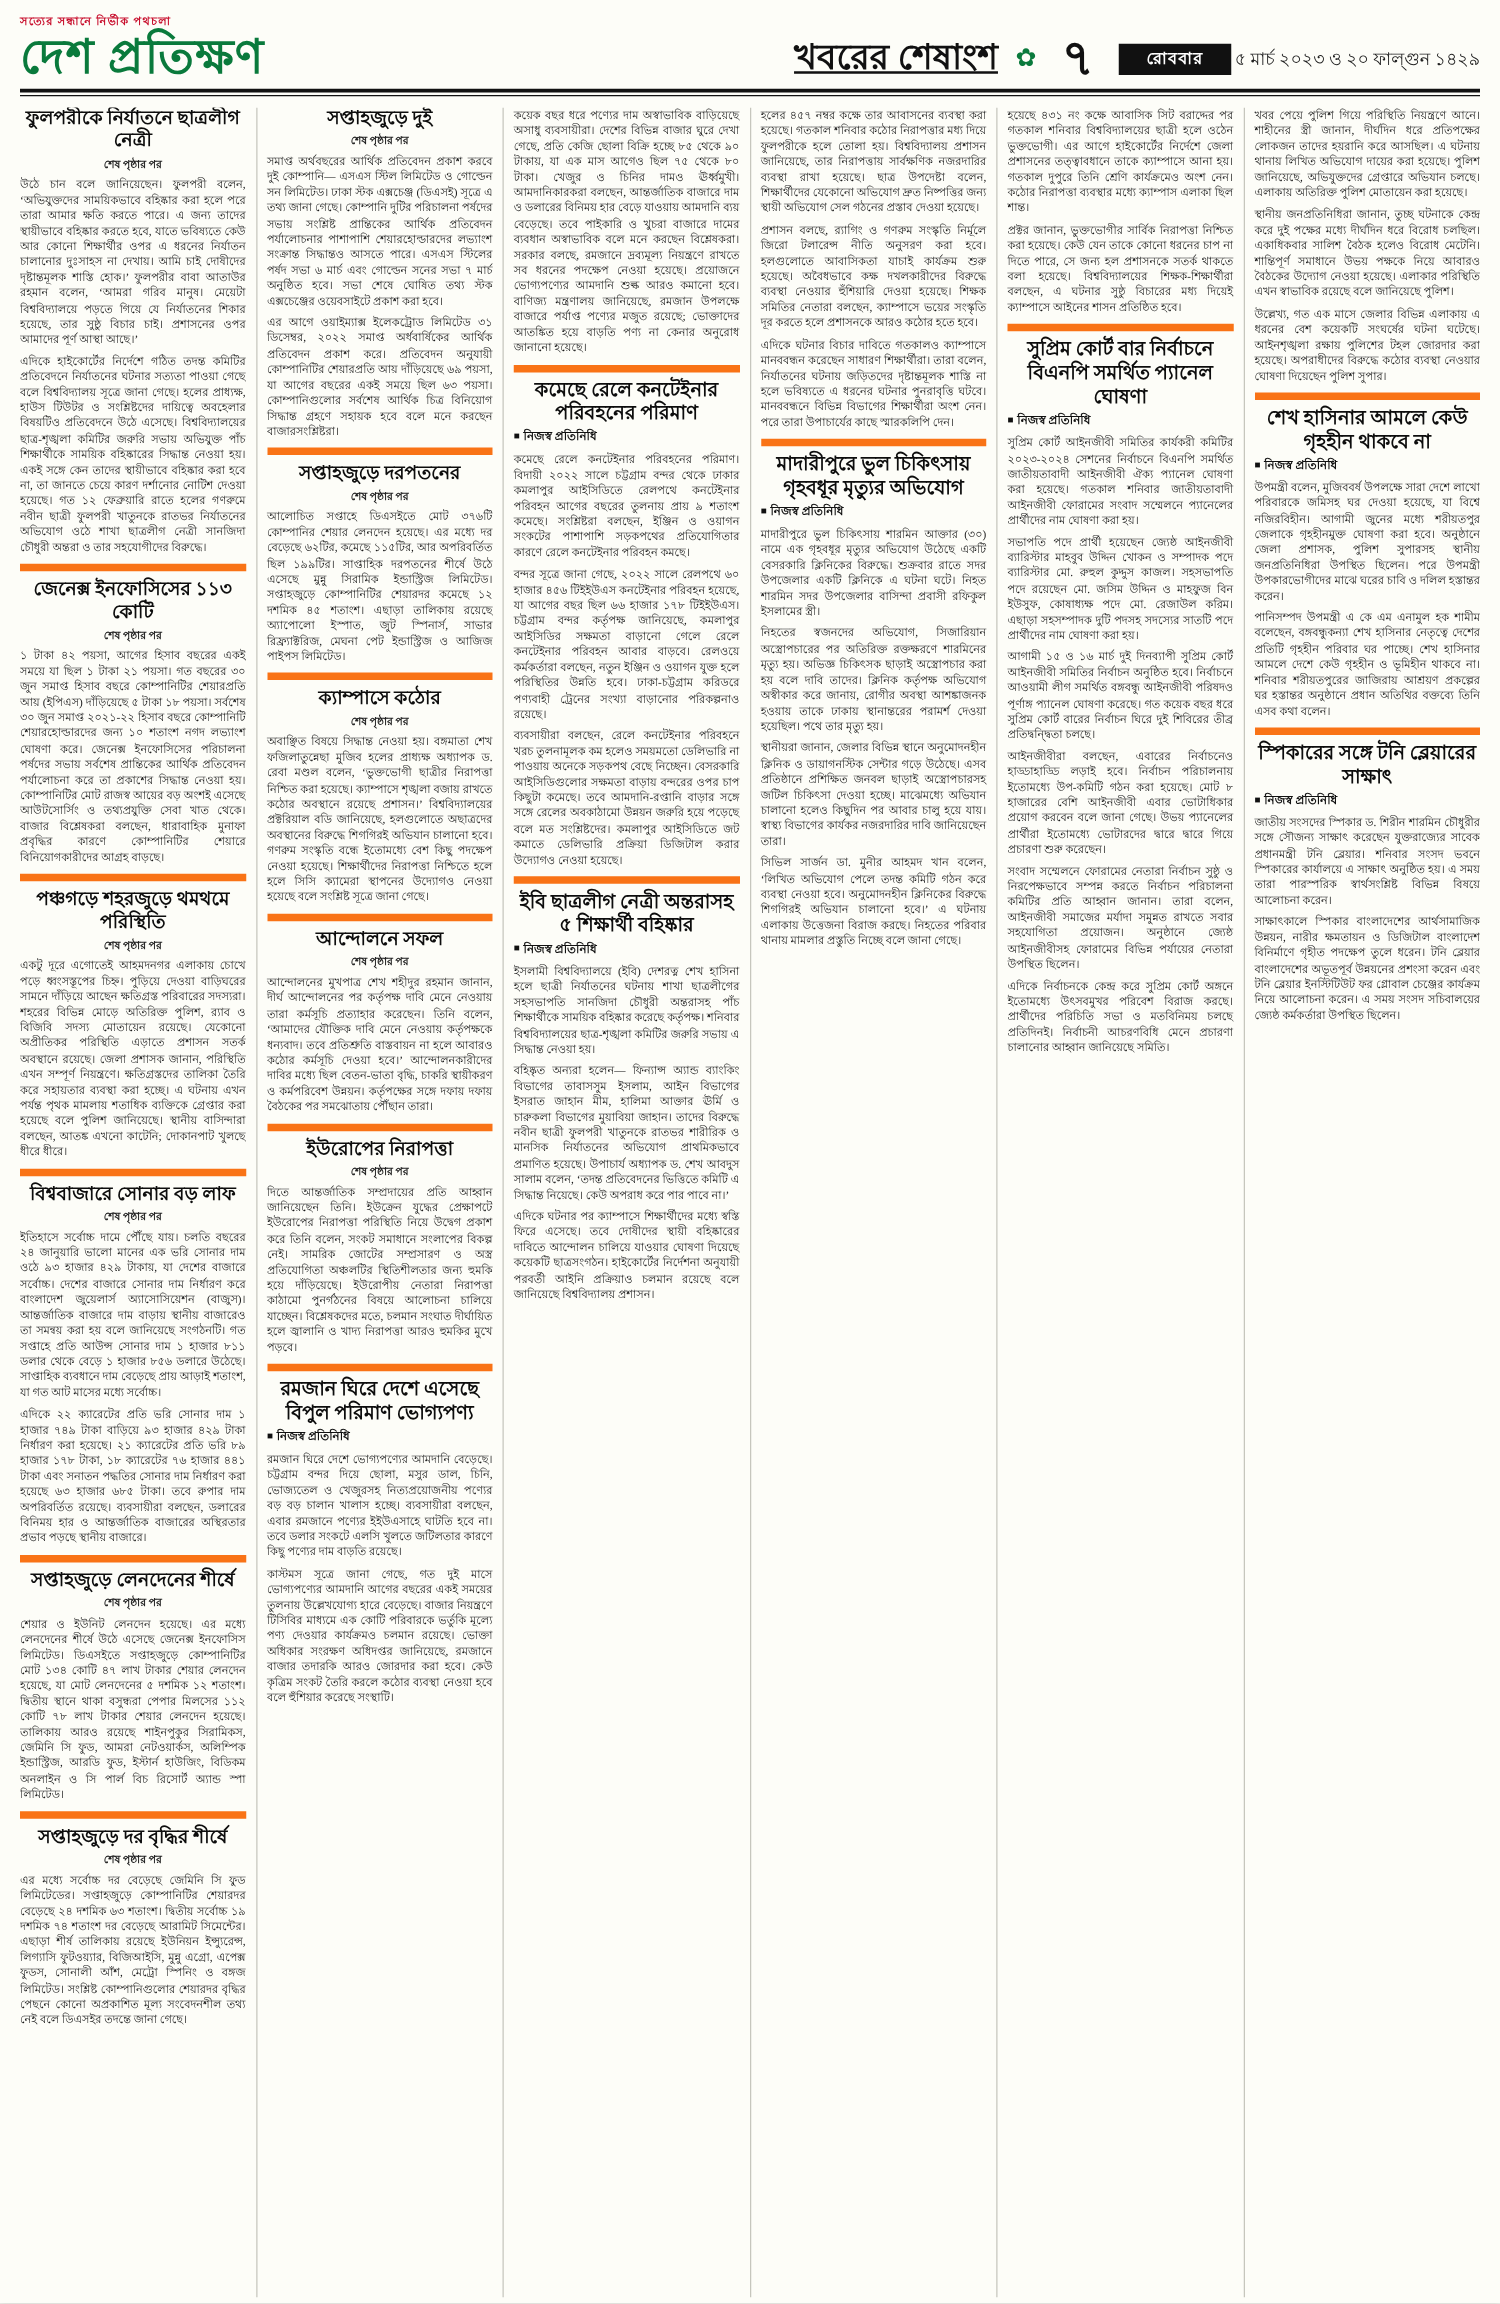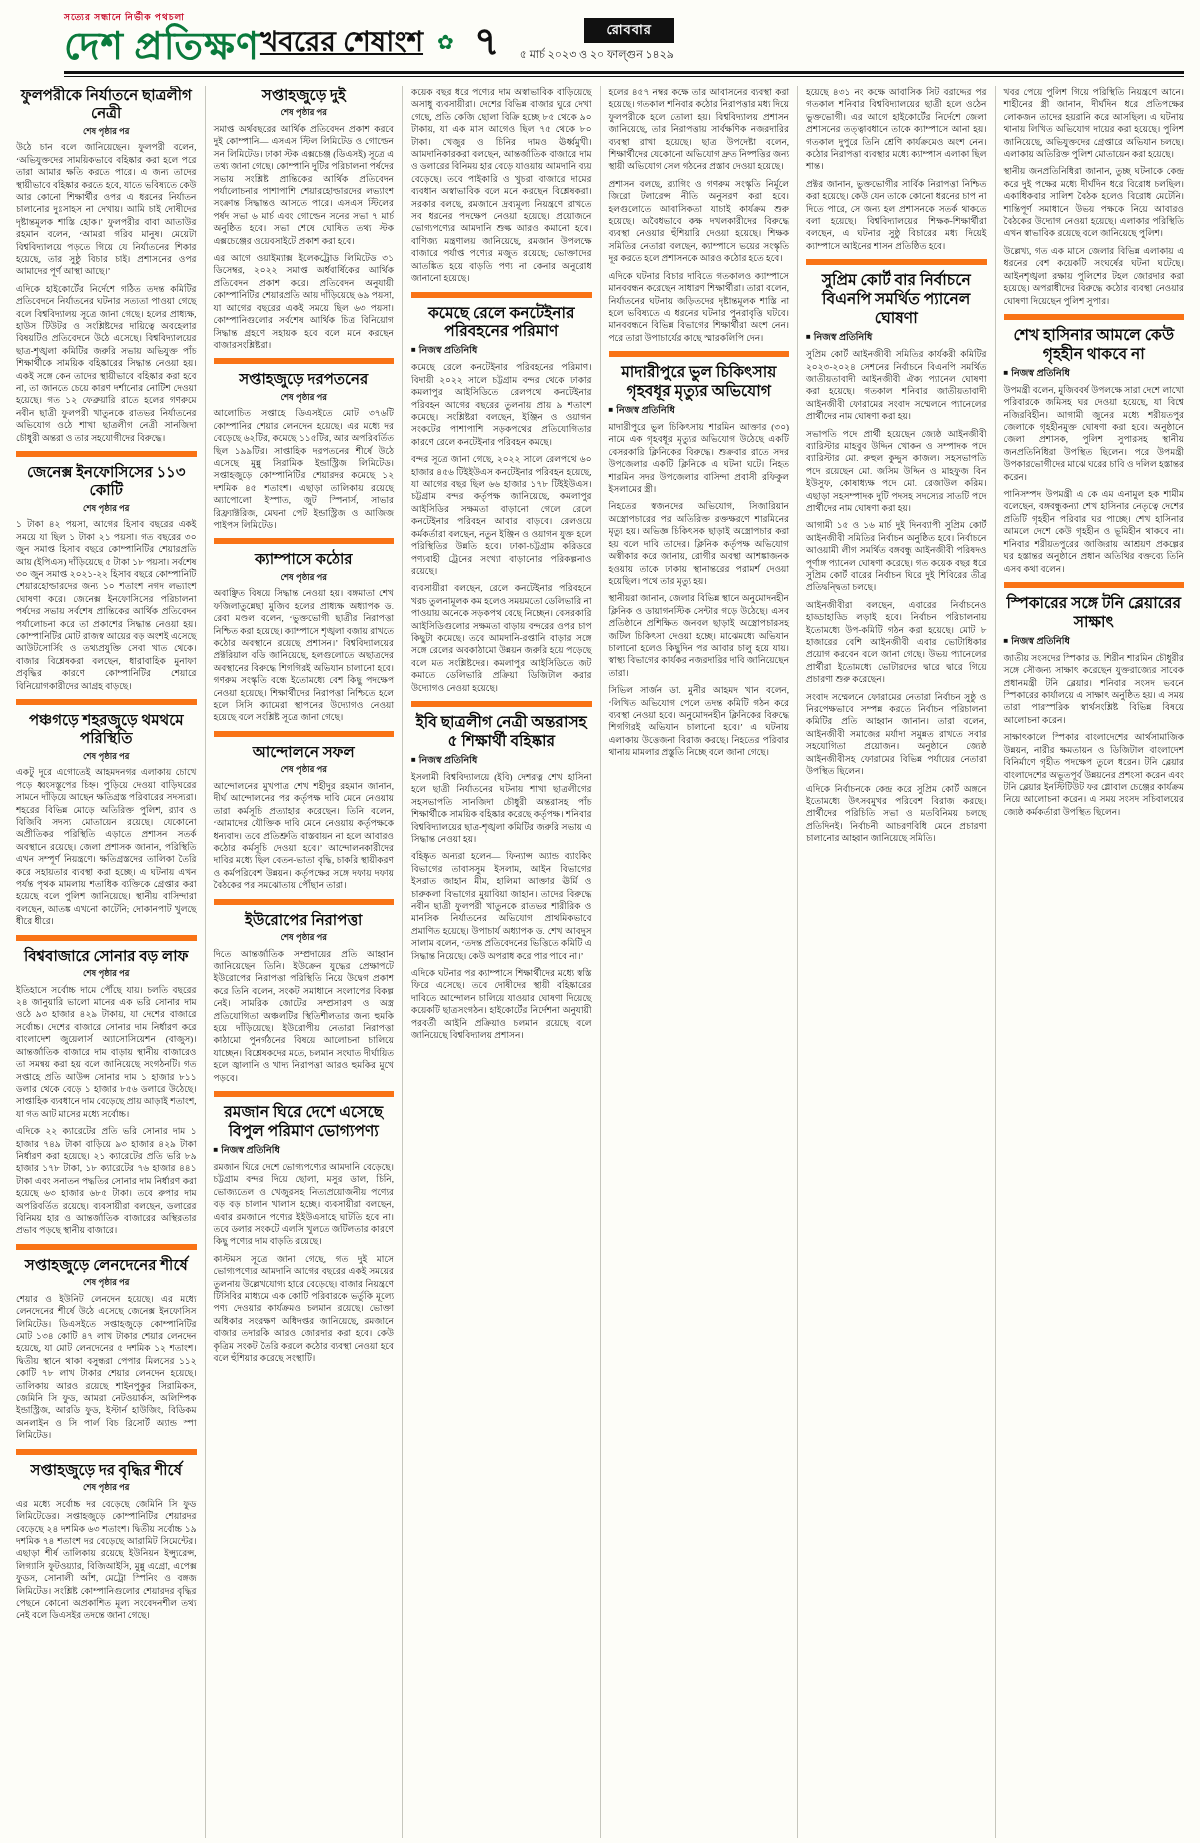--- a/index.html
+++ b/index.html
@@ -5,40 +5,40 @@
   * { box-sizing: border-box; margin: 0; padding: 0; }
   html, body { background: #d9d9d2; }
   body { font-family: "Liberation Serif", "DejaVu Serif", serif; }
   .page {
     width: 1200px; height: 1843px; margin: 0 auto; background: #fdfdf8;
     padding: 10px 16px 6px; overflow: hidden; position: relative;
     box-shadow: 0 0 6px rgba(0,0,0,.35);
   }
   
   .masthead {
-    display: flex; align-items: flex-end;
-    border-bottom: 3px solid #111; padding-bottom: 6px; position: relative; margin-left: 48px;
+    display: flex; justify-content: space-between; align-items: flex-end;
+    border-bottom: 3px solid #111; padding-bottom: 6px; position: relative;
   }
   .masthead:after {
     content: ""; position: absolute; left: 0; right: 0; bottom: -6px;
     border-bottom: 1px solid #111;
   }
   .brand { display: flex; flex-direction: column; gap: 2px; }
   .brand .tagline { font-size: 9px; letter-spacing: 1px; font-weight: bold; }
   .brand .title { font-size: 38px; font-weight: bold; line-height: 1; letter-spacing: 1px; }
   .section-block { display: flex; align-items: center; gap: 14px; }
   .section-title { font-size: 28px; font-weight: bold; color: #111; line-height: 1; text-decoration: underline; }
   .ornament { font-size: 20px; color: #0a7a3c; line-height: 1; }
   .page-num { font-size: 40px; font-weight: bold; color: #111; line-height: .9; padding: 0 6px; }
-  .daydate { display: flex; flex-direction: column; align-items: flex-end; gap: 3px; }
+  .daydate { display: flex; flex-direction: row; align-items: flex-end; gap: 3px; }
   .day-badge {
     background: #111; color: #fff; font-weight: bold; font-size: 13px;
     padding: 2px 22px; letter-spacing: 1px;
   }
-  .date-line { font-size: 11px; color: #222; white-space: nowrap; }
+  .date-line { font-size: 14px; color: #222; white-space: nowrap; }
   
   .columns { display: flex; margin-top: 12px; height: 1752px; overflow: hidden; }
   .col {
     flex: 1 1 0; min-width: 0; padding: 0 8px;
     font-size: 9px; line-height: 1.38; text-align: justify; color: #1b1b1b;
   }
   .col:first-child { padding-left: 0; }
   .col:last-child { padding-right: 0; }
   .col + .col { border-left: 1px solid #c6c6bd; }
   .article + .article { border-top: 6px solid #f97316; margin-top: 7px; padding-top: 6px; }

